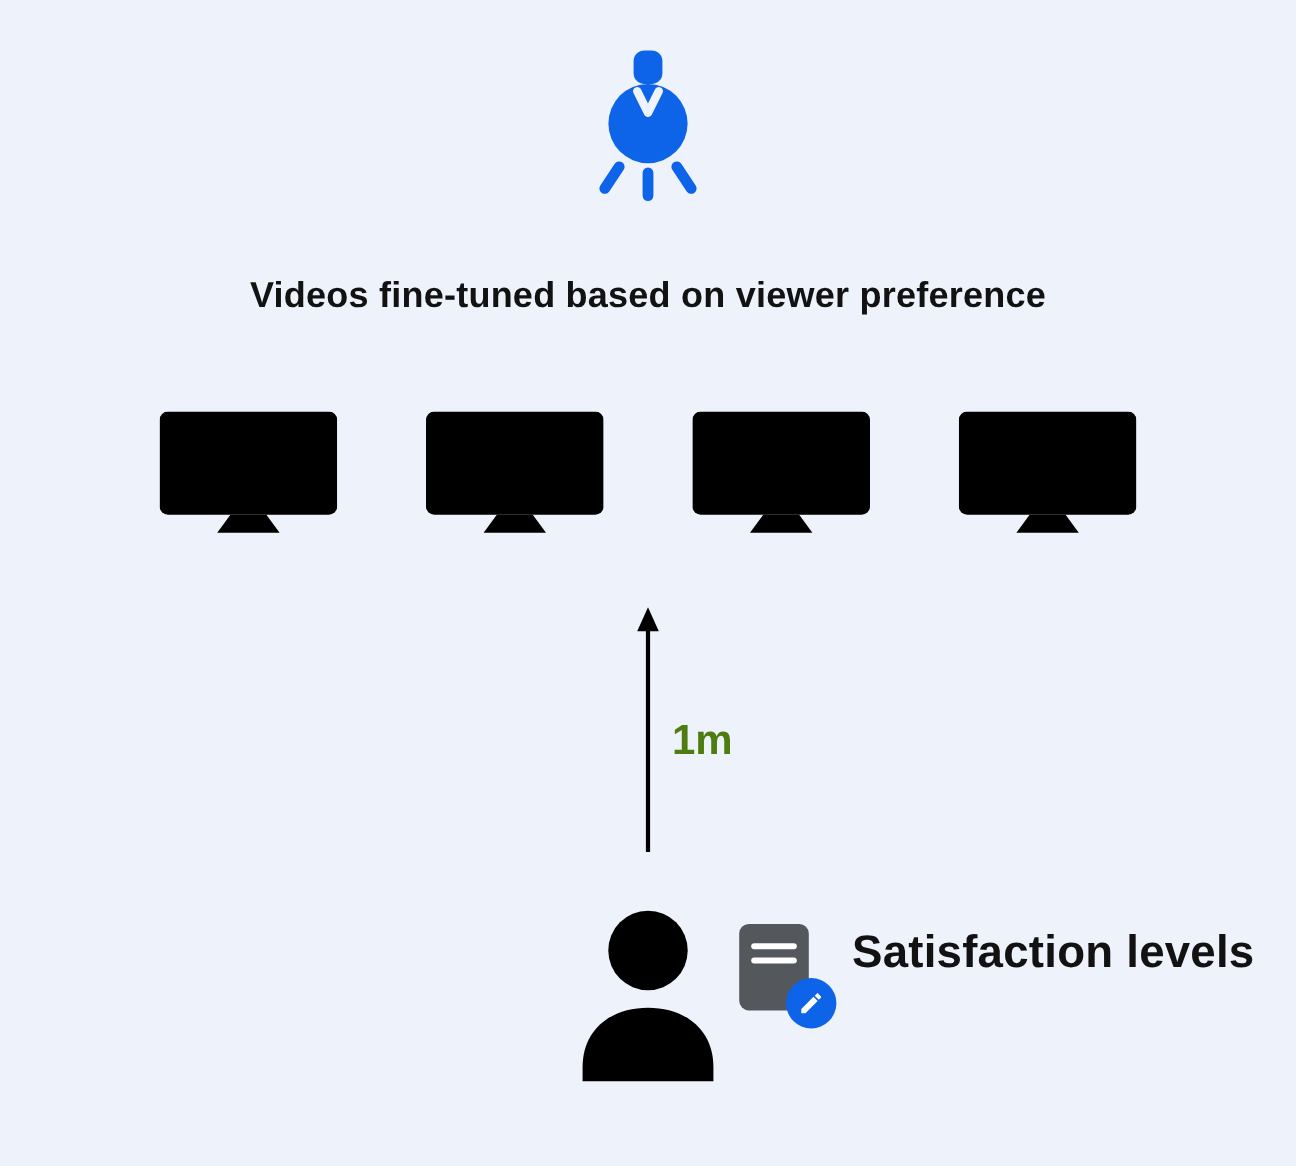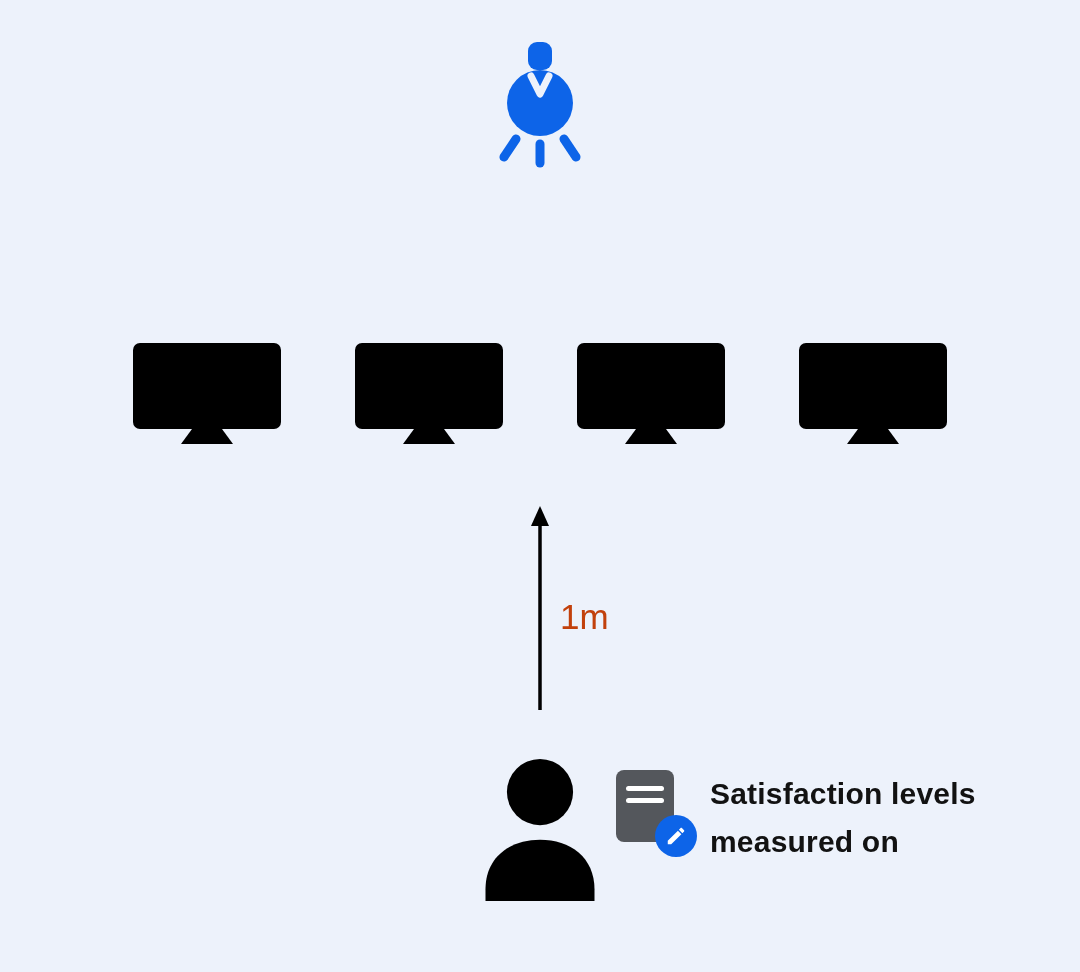--- a/index.html
+++ b/index.html
@@ -53,23 +53,23 @@
   
   .arrow {
     left: 528px;
     top: 505px;
     width: 24px;
     height: 206px;
   }
   .distance {
     left: 560px;
     top: 597px;
-    color: #c2410c;
+    color: #4d7c0f;
     font-size: 35px;
-    font-weight: 400;
+    font-weight: 700;
   }
 
   
   .person {
     left: 480px;
     top: 757px;
     width: 120px;
     height: 146px;
   }
   .doc {
@@ -77,21 +77,21 @@
     top: 768px;
     width: 100px;
     height: 100px;
   }
 
   
   .note {
     left: 710px;
     top: 770px;
     color: #121212;
-    font-size: 30px;
+    font-size: 38px;
     font-weight: 700;
     line-height: 48px;
     letter-spacing: 0.2px;
     text-align: left;
   }
 </style>
 </head>
 <body>
 
 <div class="stage">
@@ -105,20 +105,21 @@
 
       <path d="M51,36 L60,54 L69,36" fill="none" stroke="#EDF2FB" stroke-width="7" stroke-linecap="round" stroke-linejoin="round"></path>
 
       <line x1="60" y1="104" x2="60" y2="123" stroke="#0D64E8" stroke-width="9" stroke-linecap="round"></line>
       <line x1="36" y1="99" x2="24" y2="117" stroke="#0D64E8" stroke-width="9" stroke-linecap="round"></line>
       <line x1="84" y1="99" x2="96" y2="117" stroke="#0D64E8" stroke-width="9" stroke-linecap="round"></line>
     </svg>
   </div>
 
   <div class="abs caption">
+    <div>Videos fine-tuned based on viewer preference</div>
   </div>
 
   <div class="abs monitors">
     <div class="monitor">
       <svg width="148" height="106" viewBox="0 0 148 106">
         <rect x="0" y="0" width="148" height="86" rx="7" fill="#000000"></rect>
         <path d="M59,86 L89,86 L100,101 L48,101 Z" fill="#000000"></path>
       </svg>
     </div>
     <div class="monitor">
@@ -166,16 +167,15 @@
         <circle cx="66" cy="68" r="21" fill="#0D64E8"></circle>
         <g transform="translate(55,57) scale(0.92)">
           <path d="M3 17.25V21h3.75L17.81 9.94l-3.75-3.75L3 17.25zM20.71 7.04c.39-.39.39-1.02 0-1.41l-2.34-2.34c-.39-.39-1.02-.39-1.41 0l-1.83 1.83 3.75 3.75 1.83-1.83z" fill="#FFFFFF"></path>
         </g>
       </g>
     </svg>
   </div>
 
   <div class="abs note">
     <div>Satisfaction levels</div>
-    <div>measured on</div>
   </div>
 
 </div>
 
 </body></html>

